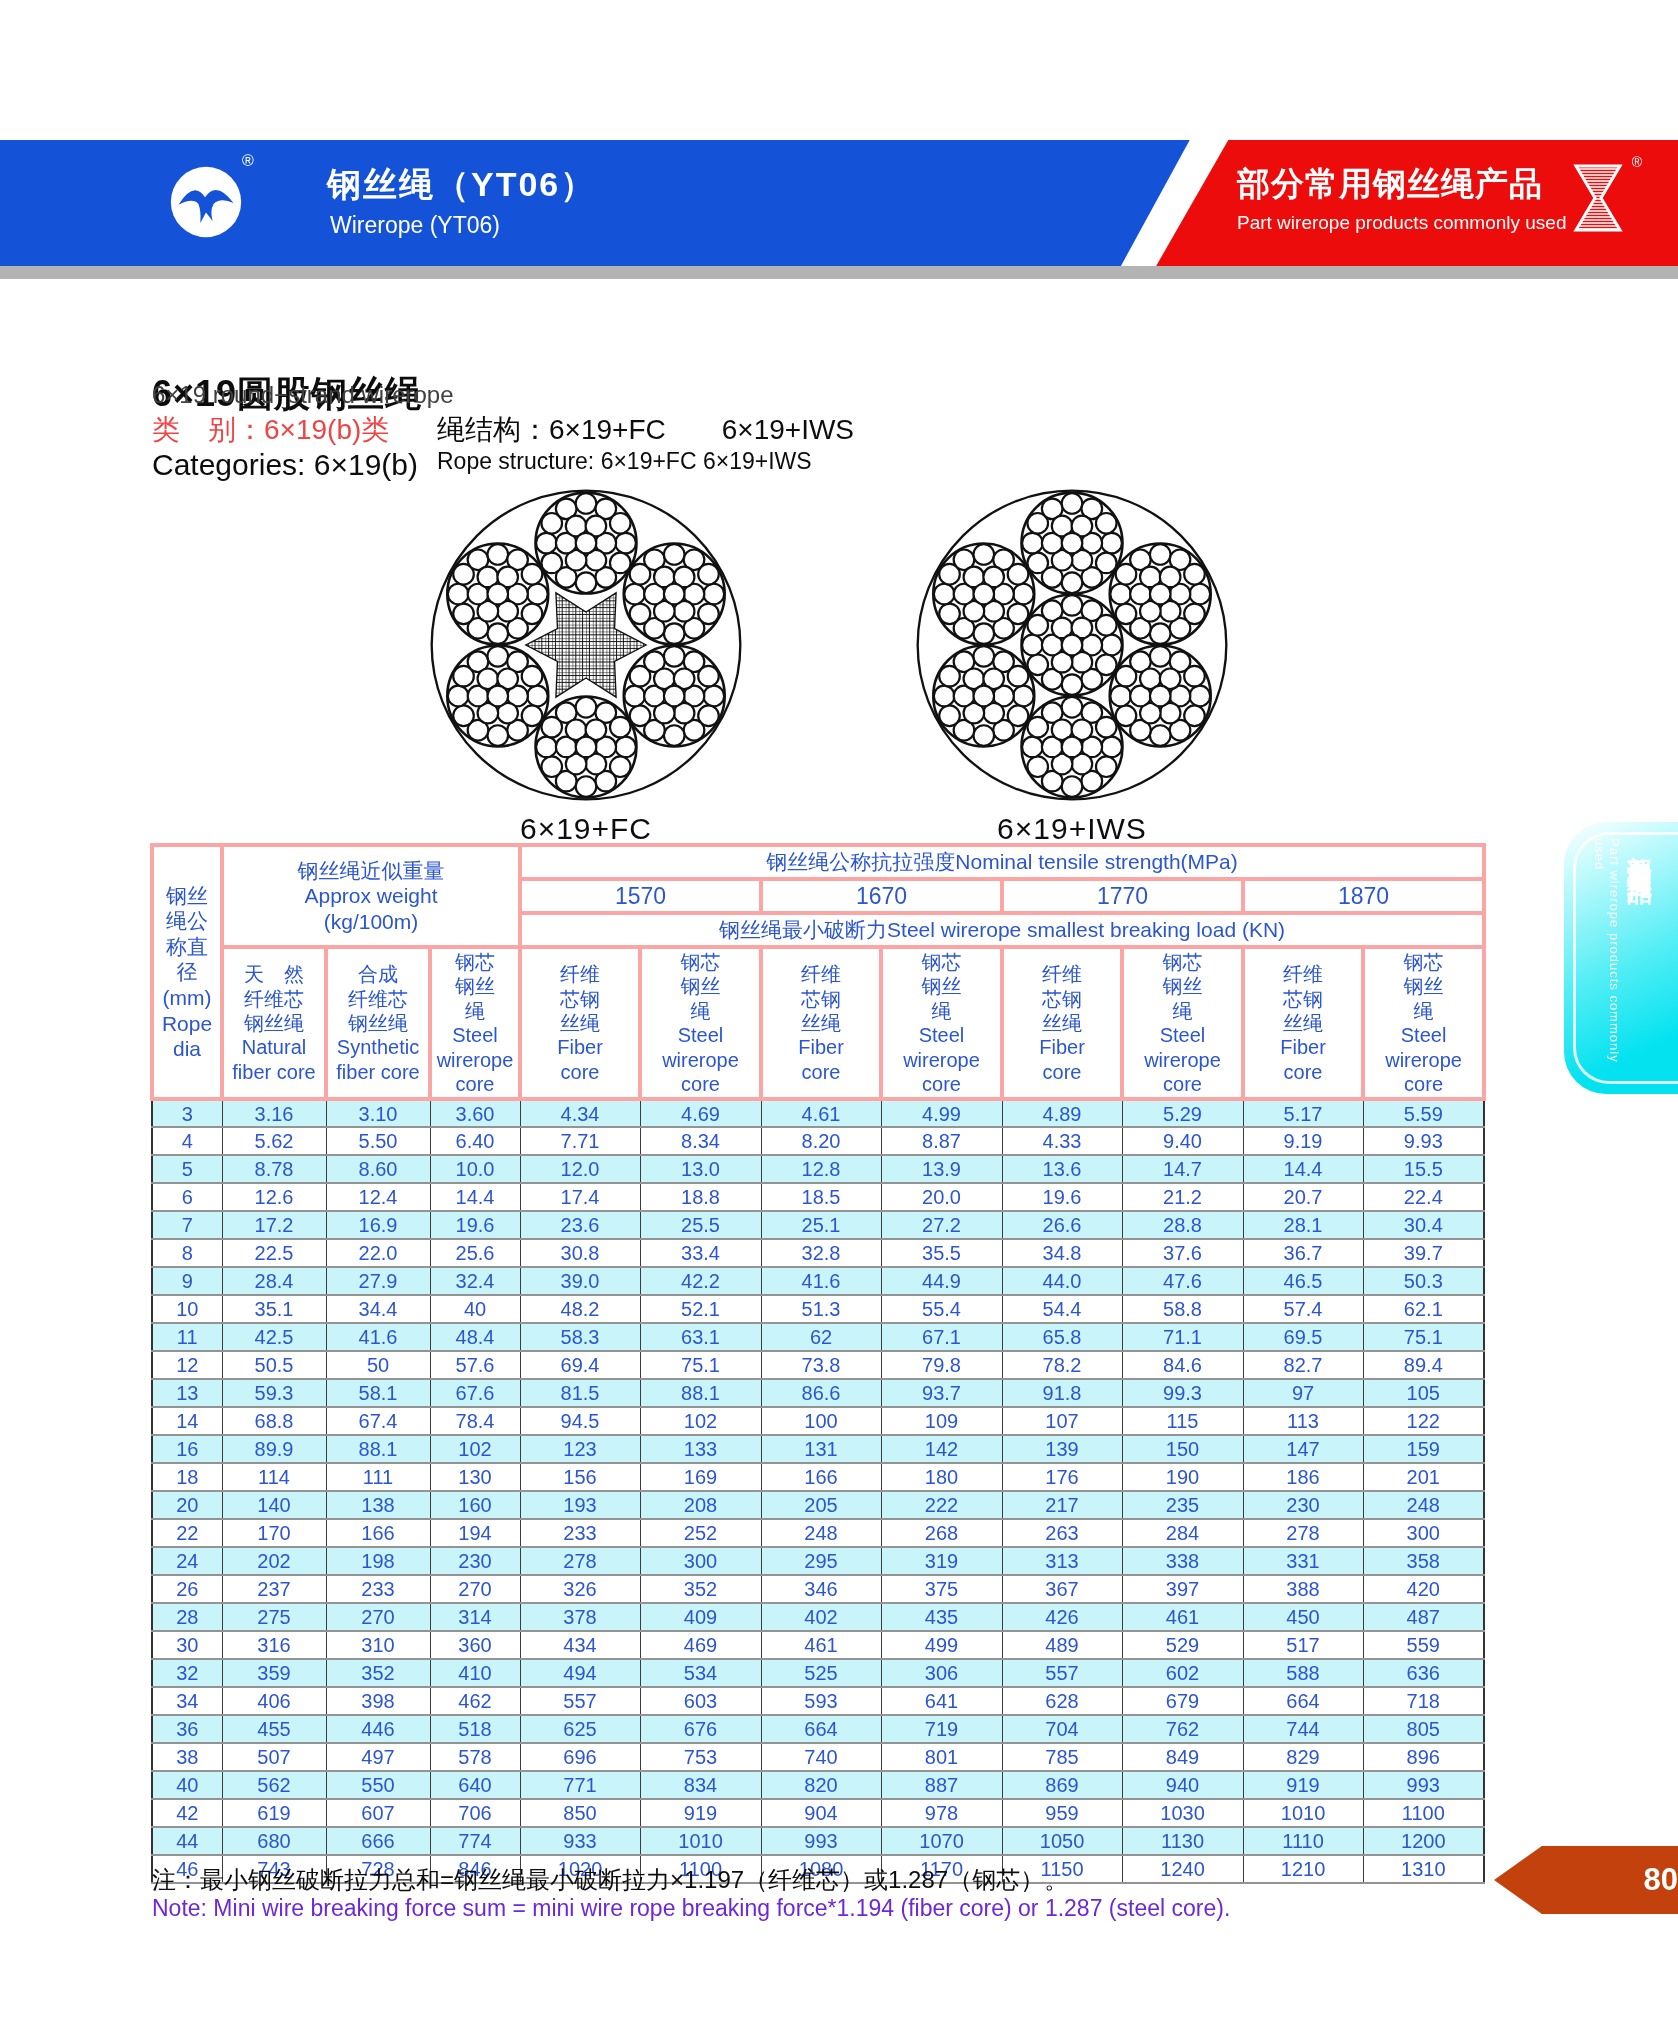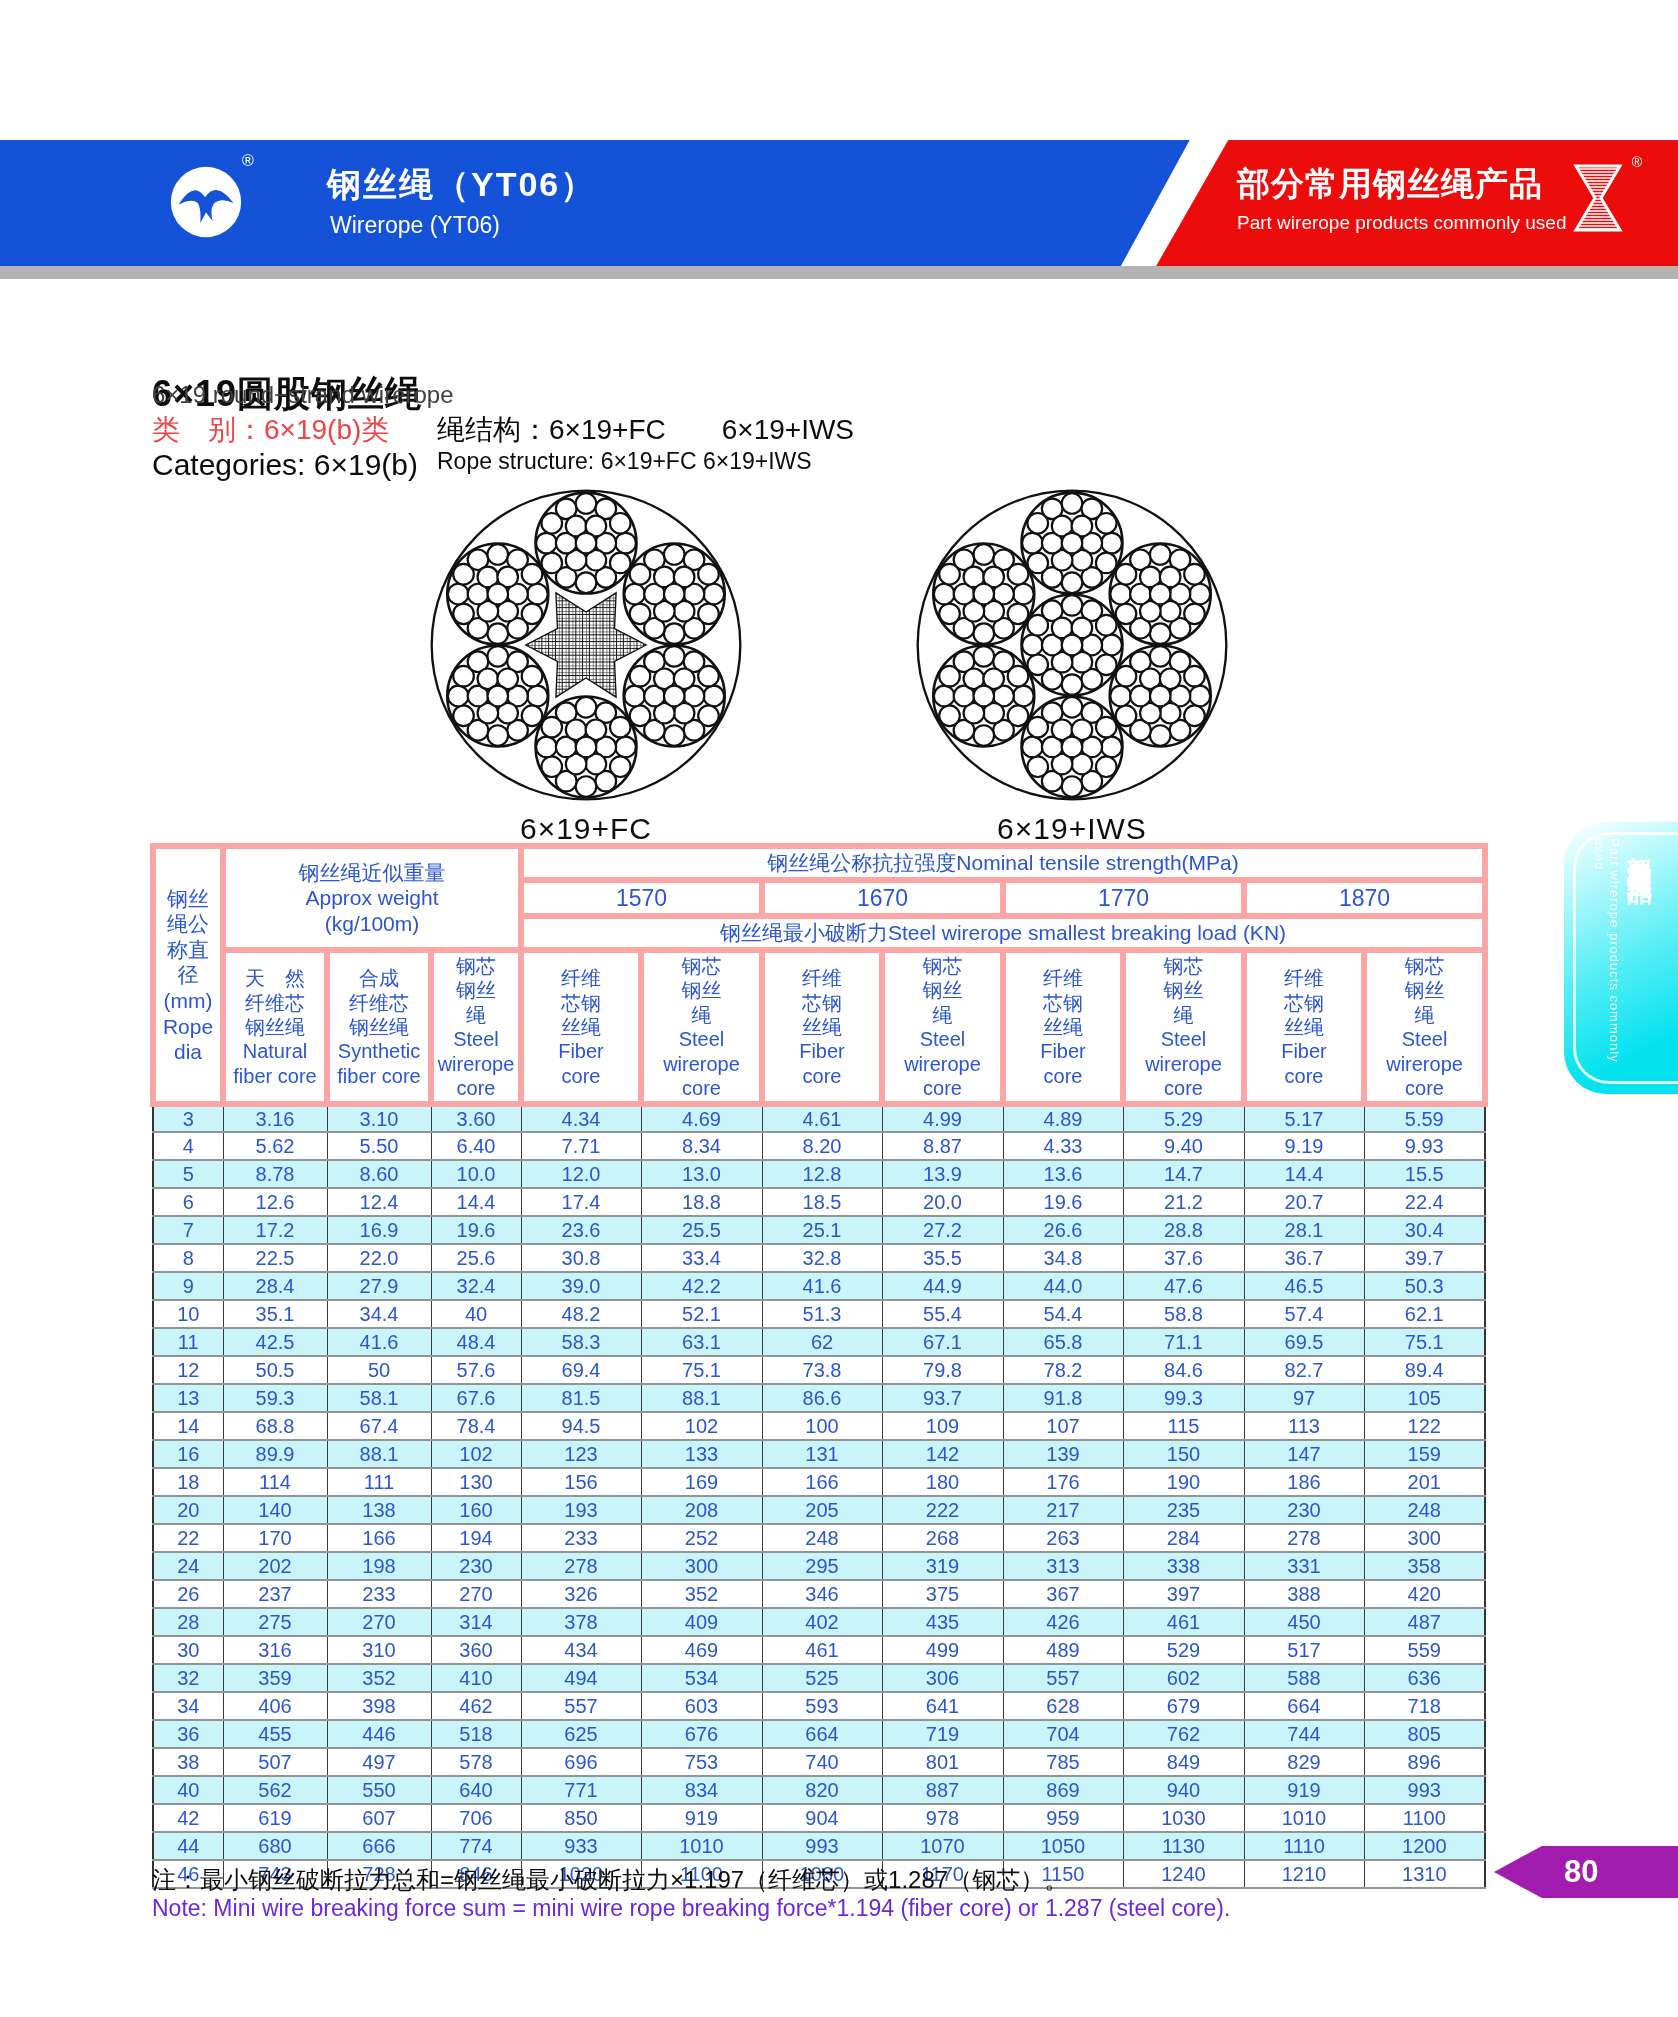--- a/index.html
+++ b/index.html
@@ -36,21 +36,21 @@
   .fig-fc  { left:420px; top:480px; }
   .fig-iws { left:906px; top:480px; }
   .fig svg { display:block; width:332px; height:330px; }
   .fig .cap { text-align:center; font-size:30px; color:#0d0d0d; margin-top:2px; letter-spacing:1px; }
 
   
   table.spec { position:absolute; left:150px; top:843px; width:1334px;
                border-collapse:collapse; table-layout:fixed; background:#fff;
                border:2px solid #333; }
   table.spec th, table.spec td { text-align:center; vertical-align:middle; color:#2b56d0; }
-  table.spec th { border:6px solid #fca5a5; font-weight:normal; font-size:21px; line-height:1.22; padding:1px 0; }
+  table.spec th { border:4px solid #fca5a5; font-weight:normal; font-size:21px; line-height:1.22; padding:1px 0; }
   table.spec td { border-left:1px solid #3c3c3c; border-right:1px solid #3c3c3c;
                   border-top:2px solid #949494; border-bottom:2px solid #949494;
                   font-size:20px; height:28px; line-height:1; }
   thead tr.r1 th, thead tr.r3 th { height:34px; }
   thead tr.r2 th { height:24px; font-size:23px; }
   thead tr.r4 th { height:128px; font-size:20px; }
   th.pre { white-space:pre-line; }
   tbody tr:nth-child(odd) td { background:#c9f4f9; }
   tbody tr:nth-child(even) td { background:#ffffff; }
 
@@ -63,23 +63,23 @@
               border-radius:42px 0 0 42px;
               background:linear-gradient(155deg,#ffffff 0%,#c9fbfd 16%,#55eef5 52%,#04e2f0 82%); }
   .side-tab::before { content:""; position:absolute; left:9px; top:10px; bottom:10px; right:-4px;
               border:3px solid rgba(255,255,255,.85); border-right:none; border-radius:36px 0 0 36px; }
   .side-tab .zh { position:absolute; left:60px; top:14px; writing-mode:vertical-rl;
               color:#fff; font-size:25px; font-weight:bold; letter-spacing:3px; }
   .side-tab .en { position:absolute; left:28px; top:16px; writing-mode:vertical-rl;
               color:rgba(255,255,255,.95); font-size:13px; letter-spacing:1px; }
 
   
-  .page-badge { position:absolute; right:0; top:1846px; width:184px; height:52px; background:#a21caf;
+  .page-badge { position:absolute; right:0; top:1846px; width:184px; height:68px; background:#c2410c;
               clip-path:polygon(0 50%, 26% 0, 100% 0, 100% 100%, 26% 100%);
-              display:flex; align-items:center; }
+              display:flex; align-items:center;justify-content:flex-end; }
   .page-badge span { color:#fff; font-size:31px; font-weight:bold; margin-left:70px; }
 </style>
 </head>
 <body>
 
 <svg width="0" height="0" style="position:absolute">
   <defs>
     <g id="strand19" stroke="#111" stroke-width="2.2" fill="#fff">
       <circle cx="0" cy="0" r="51" fill="none" stroke-width="2.6"></circle>
       <circle cx="40" cy="0" r="10.4"></circle>

